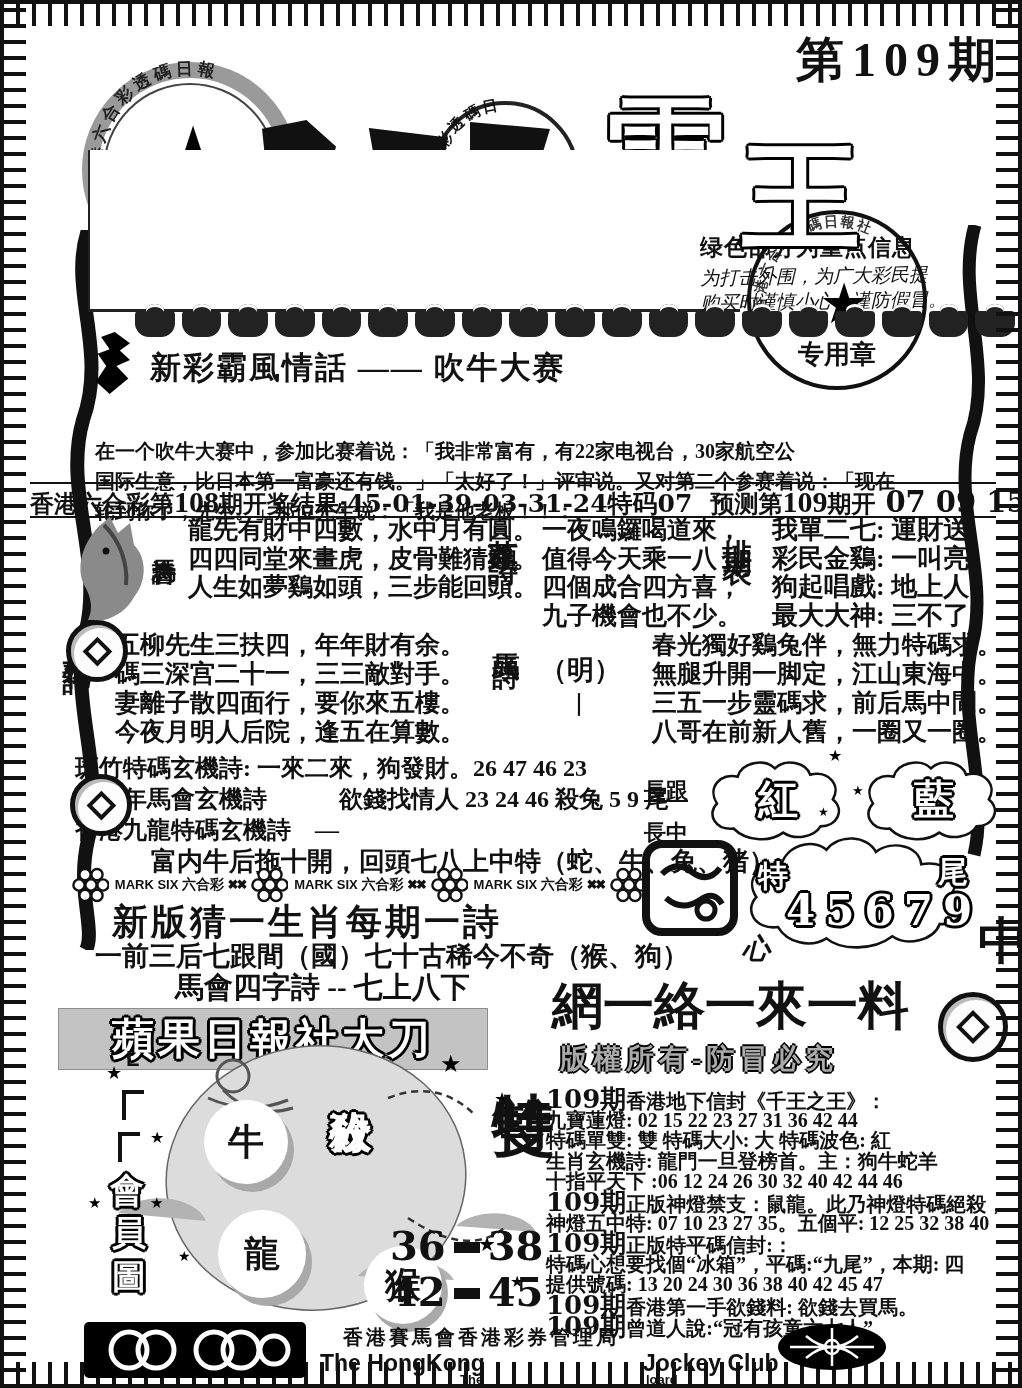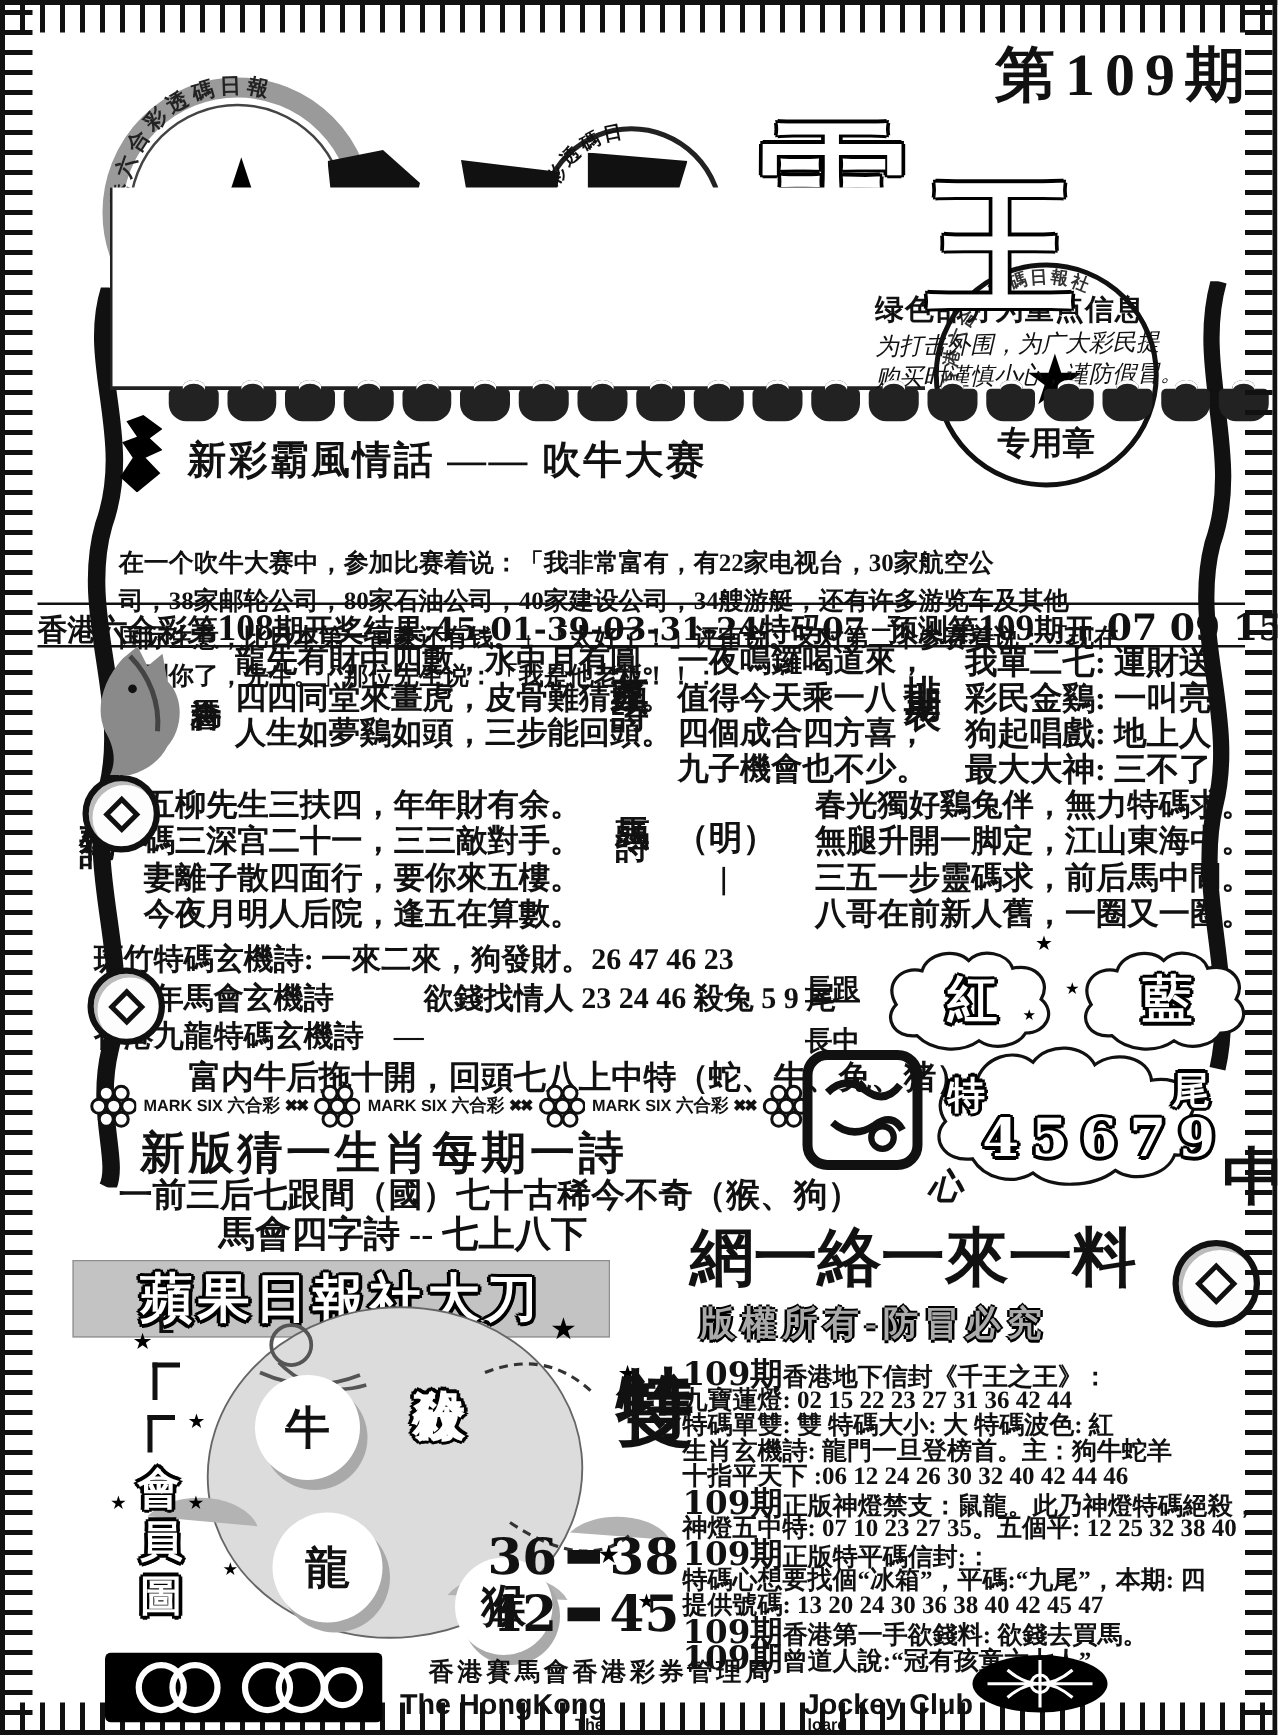--- a/index.html
+++ b/index.html
@@ -194,21 +194,20 @@
       <div class="ingot"></div>
       <div class="ingot"></div>
       <div class="ingot"></div>
       <div class="ingot"></div>
     </div>
 
   <div class="abs flame"></div>
   <div class="abs story-head">新彩霸風情話 —— 吹牛大赛</div>
   <div class="abs story">
     <div>在一个吹牛大赛中，参加比赛着说：「我非常富有，有22家电视台，30家航空公</div>
-    <div>司，38家邮轮公司，80家石油公司，40家建设公司，34艘游艇，还有许多游览车及其他</div>
     <div>国际生意，比日本第一富豪还有钱。」「太好了！」评审说。又对第二个参赛着说：「现在</div>
     <div>轮到你了，先生。」那位先生说：「我是他老板！！：</div>
   </div>
 
   <div class="abs results">
     <span class="r1">香港六合彩第</span><span class="big">108</span><span class="r1">期开奖结果:</span><span class="nums">45-01-39-03-31-24特码07</span>
     <span class="r1" style="margin-left:14px;">预测第</span><span class="big">109</span><span class="r1">期开</span>
     <span class="pred" style="margin-left:6px;">07 09 15 18 27 35 40 T22</span>
   </div>
   <div class="abs hr-thin" style="left:30px;top:516px;width:966px;"></div>

